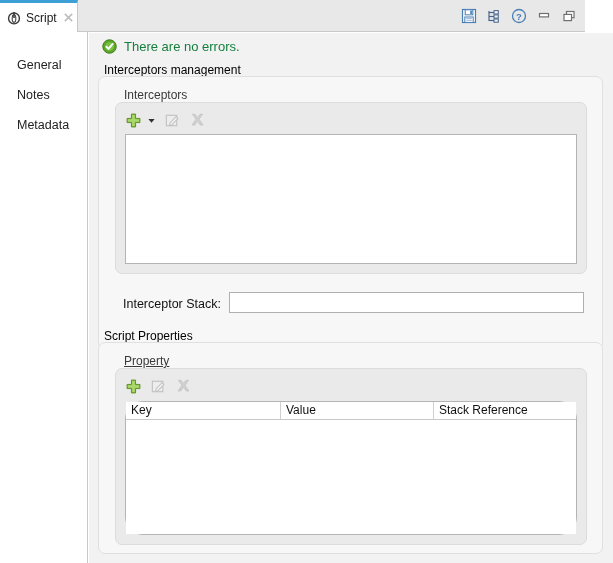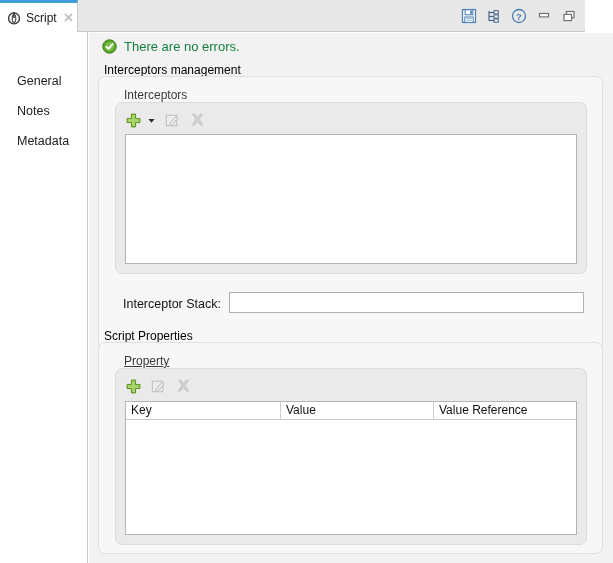--- a/index.html
+++ b/index.html
@@ -79,21 +79,21 @@
     width: 88px; height: 531px;
     background: #ffffff;
     border-right: 1px solid #c8c8c8;
     box-sizing: border-box;
     padding-top: 26px;
   }
   .nav-item {
     position: relative;
     height: 30px;
     display: flex;
-    align-items: flex-end;
+    align-items: flex-start;
     padding-left: 17px;
     font-size: 12.5px;
     color: #222;
     cursor: default;
   }
   .nav-item.selected {
     color: #5bb4e5;
     font-weight: bold;
   }
   .nav-item.selected::before {
@@ -346,23 +346,23 @@
       </svg>
       <svg class="tb-btn" viewBox="0 0 18 18">
         <rect x="2.5" y="3.5" width="11" height="11" fill="#ededed" stroke="#c2c2c2" stroke-width="1.2"></rect>
         <path d="M6.5 11.5 L12.8 4.9 L14.8 6.8 L8.5 13.4 L5.9 14 Z" fill="#f4f4f4" stroke="#c2c2c2" stroke-width="1.1" stroke-linejoin="round"></path>
       </svg>
       <svg class="tb-btn" viewBox="0 0 18 18">
         <path d="M3.6 2.4 L6.3 2.4 L9 5.7 L11.7 2.4 L14.4 2.4 L10.6 7.6 L14.8 13.8 L12 13.8 L9 9.9 L6 13.8 L3.2 13.8 L7.4 7.6 Z" fill="#d0d0d0" stroke="#c2c2c2" stroke-width="0.8" stroke-linejoin="round"></path>
       </svg>
     </div>
 
-    <div class="white-box" style="left:36px; top:368px; width:452px; height:134px;">
+    <div class="white-box" style="left:36px; top:368px; width:452px; height:134px;border-radius:18px;">
       <div class="tbl-header">
         <div class="th" style="width:155px;">Key</div>
         <div class="th" style="width:153px;">Value</div>
-        <div class="th" style="flex:1;">Value Reference</div>
+        <div class="th" style="flex:1;">Stack Reference</div>
       </div>
       <div class="tbl-body"></div>
     </div>
 
   </div>
 </div>
 
 </body></html>

